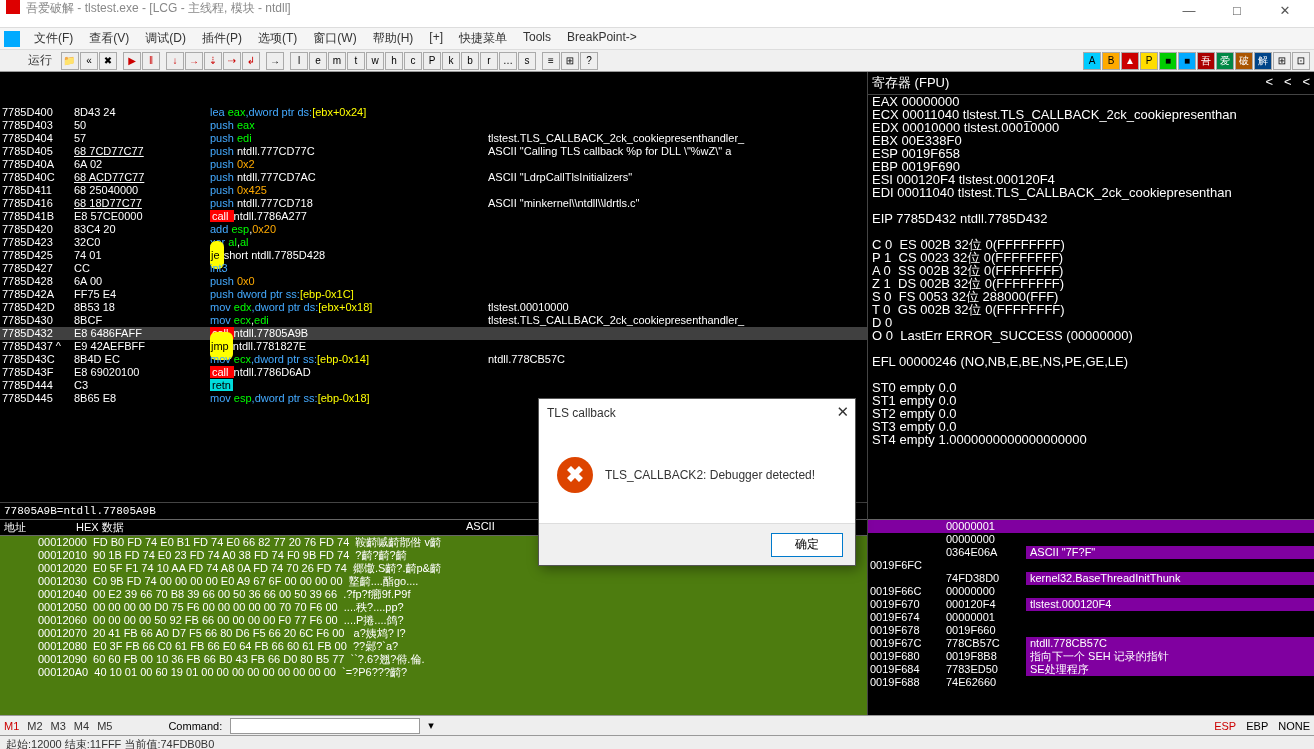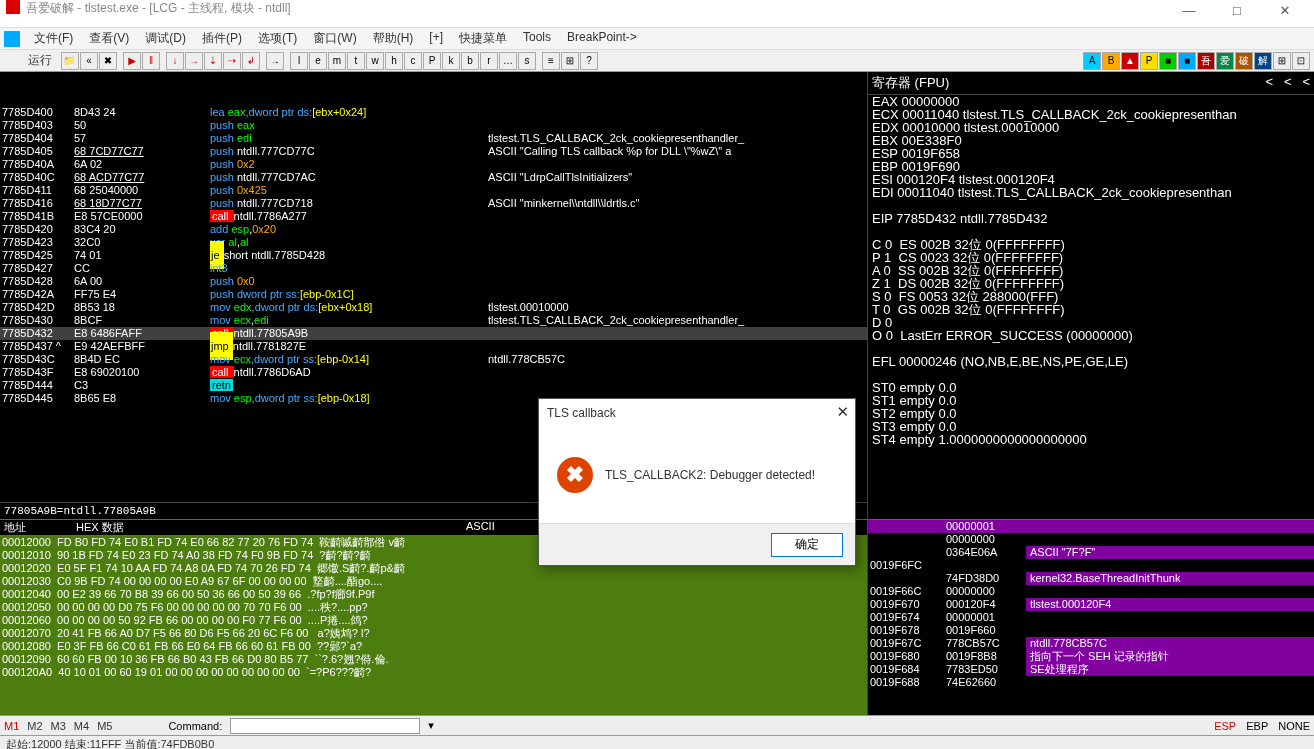--- a/index.html
+++ b/index.html
@@ -27,21 +27,21 @@
 .addr { width:74px; color:#fff; padding-left:2px; }
 .bytes { width:136px; color:#fff; }
 .instr { width:278px; }
 .cmt { color:#fff; flex:1; }
 .blue{color:#4af;}.green{color:#0f0;}.yellow{color:#ff0;}.red2{color:#fff;background:#f00;padding:0 2px;}.orange{color:#fa0;}.teal{background:#0dd;color:#000;padding:0 2px;}
 .infoline { background:#000; color:#fff; font-family:"Courier New",monospace; font-size:11px; padding:2px 4px; border-top:1px solid #444;}
 .dump { height:196px; background:#4d7c0f; color:#fff; font-family:"Courier New",monospace; font-size:11px; display:flex; flex-direction:column; border-top:1px solid #666; }
 .dump-head { display:flex; background:#000; border-bottom:1px solid #666; height:16px; }
 .dump-head .dh { padding:0 4px; color:#fff; }
 .dump-body { flex:1; overflow:hidden; }
-.hrow { white-space:pre; height:13px; line-height:13px; padding-left:2px; }
+.hrow { white-space:pre; height:13px; line-height:13px; padding-left:2px;margin-left:36px; }
 .regs { flex:1; background:#000; color:#fff; font-family:"Courier New",monospace; font-size:13px; overflow:hidden; }
 .regs-head { background:#000; color:#fff; padding:2px 4px; border-bottom:1px solid #444; display:flex; justify-content:space-between; }
 .regs-head .ctl { color:#fff; }
 .rl { white-space:pre; padding:0 4px; line-height:13px; height:13px; }
 .stack { height:196px; background:#000; color:#fff; font-family:"Courier New",monospace; font-size:11px; border-top:1px solid #666; overflow:hidden; }
 .srow { display:flex; white-space:pre; height:13px; line-height:13px; }
 .srow.hl { background:#8000a0; }
 .saddr { width:78px; padding-left:2px; }
 .sval { width:80px; }
 .scmt { flex:1; background:#8000a0; color:#fff; padding-left:4px; }
@@ -53,21 +53,21 @@
 .cmdbar .right-info { margin-left:auto; display:flex; gap:10px;}
 .statusbar { height:18px; background:#eee; border-top:1px solid #999; font-size:11px; padding:0 6px; display:flex; align-items:center; color:#333; }
 .dialog { position:absolute; left:538px; top:398px; width:318px; height:168px; background:#fff; border:1px solid #555; box-shadow:3px 3px 12px rgba(0,0,0,0.4); display:flex; flex-direction:column; }
 .dlg-title { height:28px; display:flex; align-items:center; padding:0 8px; font-size:12px; color:#333; position:relative; }
 .dlg-close { position:absolute; right:6px; top:4px; font-size:15px; cursor:pointer; }
 .dlg-body { flex:1; display:flex; align-items:center; padding:0 18px; gap:12px; }
 .dlg-ico { width:36px; height:36px; border-radius:50%; background:#d40; color:#fff; display:flex; align-items:center; justify-content:center; font-size:22px; font-weight:bold; }
 .dlg-msg { font-size:12px; color:#333; }
 .dlg-btns { height:42px; background:#f0f0f0; display:flex; align-items:center; justify-content:flex-end; padding:0 12px; border-top:1px solid #ddd;}
 .dlg-btn { width:72px; height:24px; border:1px solid #007acc; background:#fff; font-size:12px; cursor:pointer; }
-.ylw-hl{color:#000;background:#ff0;padding:8px 1px;}
+.ylw-hl{color:#000;background:#ff0;padding:8px 1px;border-radius:6px;}
 </style>
 </head>
 <body>
 
 <div class="title-bar">
   <div class="icon"></div>
   <div class="t">吾爱破解 - tlstest.exe - [LCG - 主线程, 模块 - ntdll]</div>
   <div class="win-btns">
     <div class="win-btn">—</div>
     <div class="win-btn">□</div>

